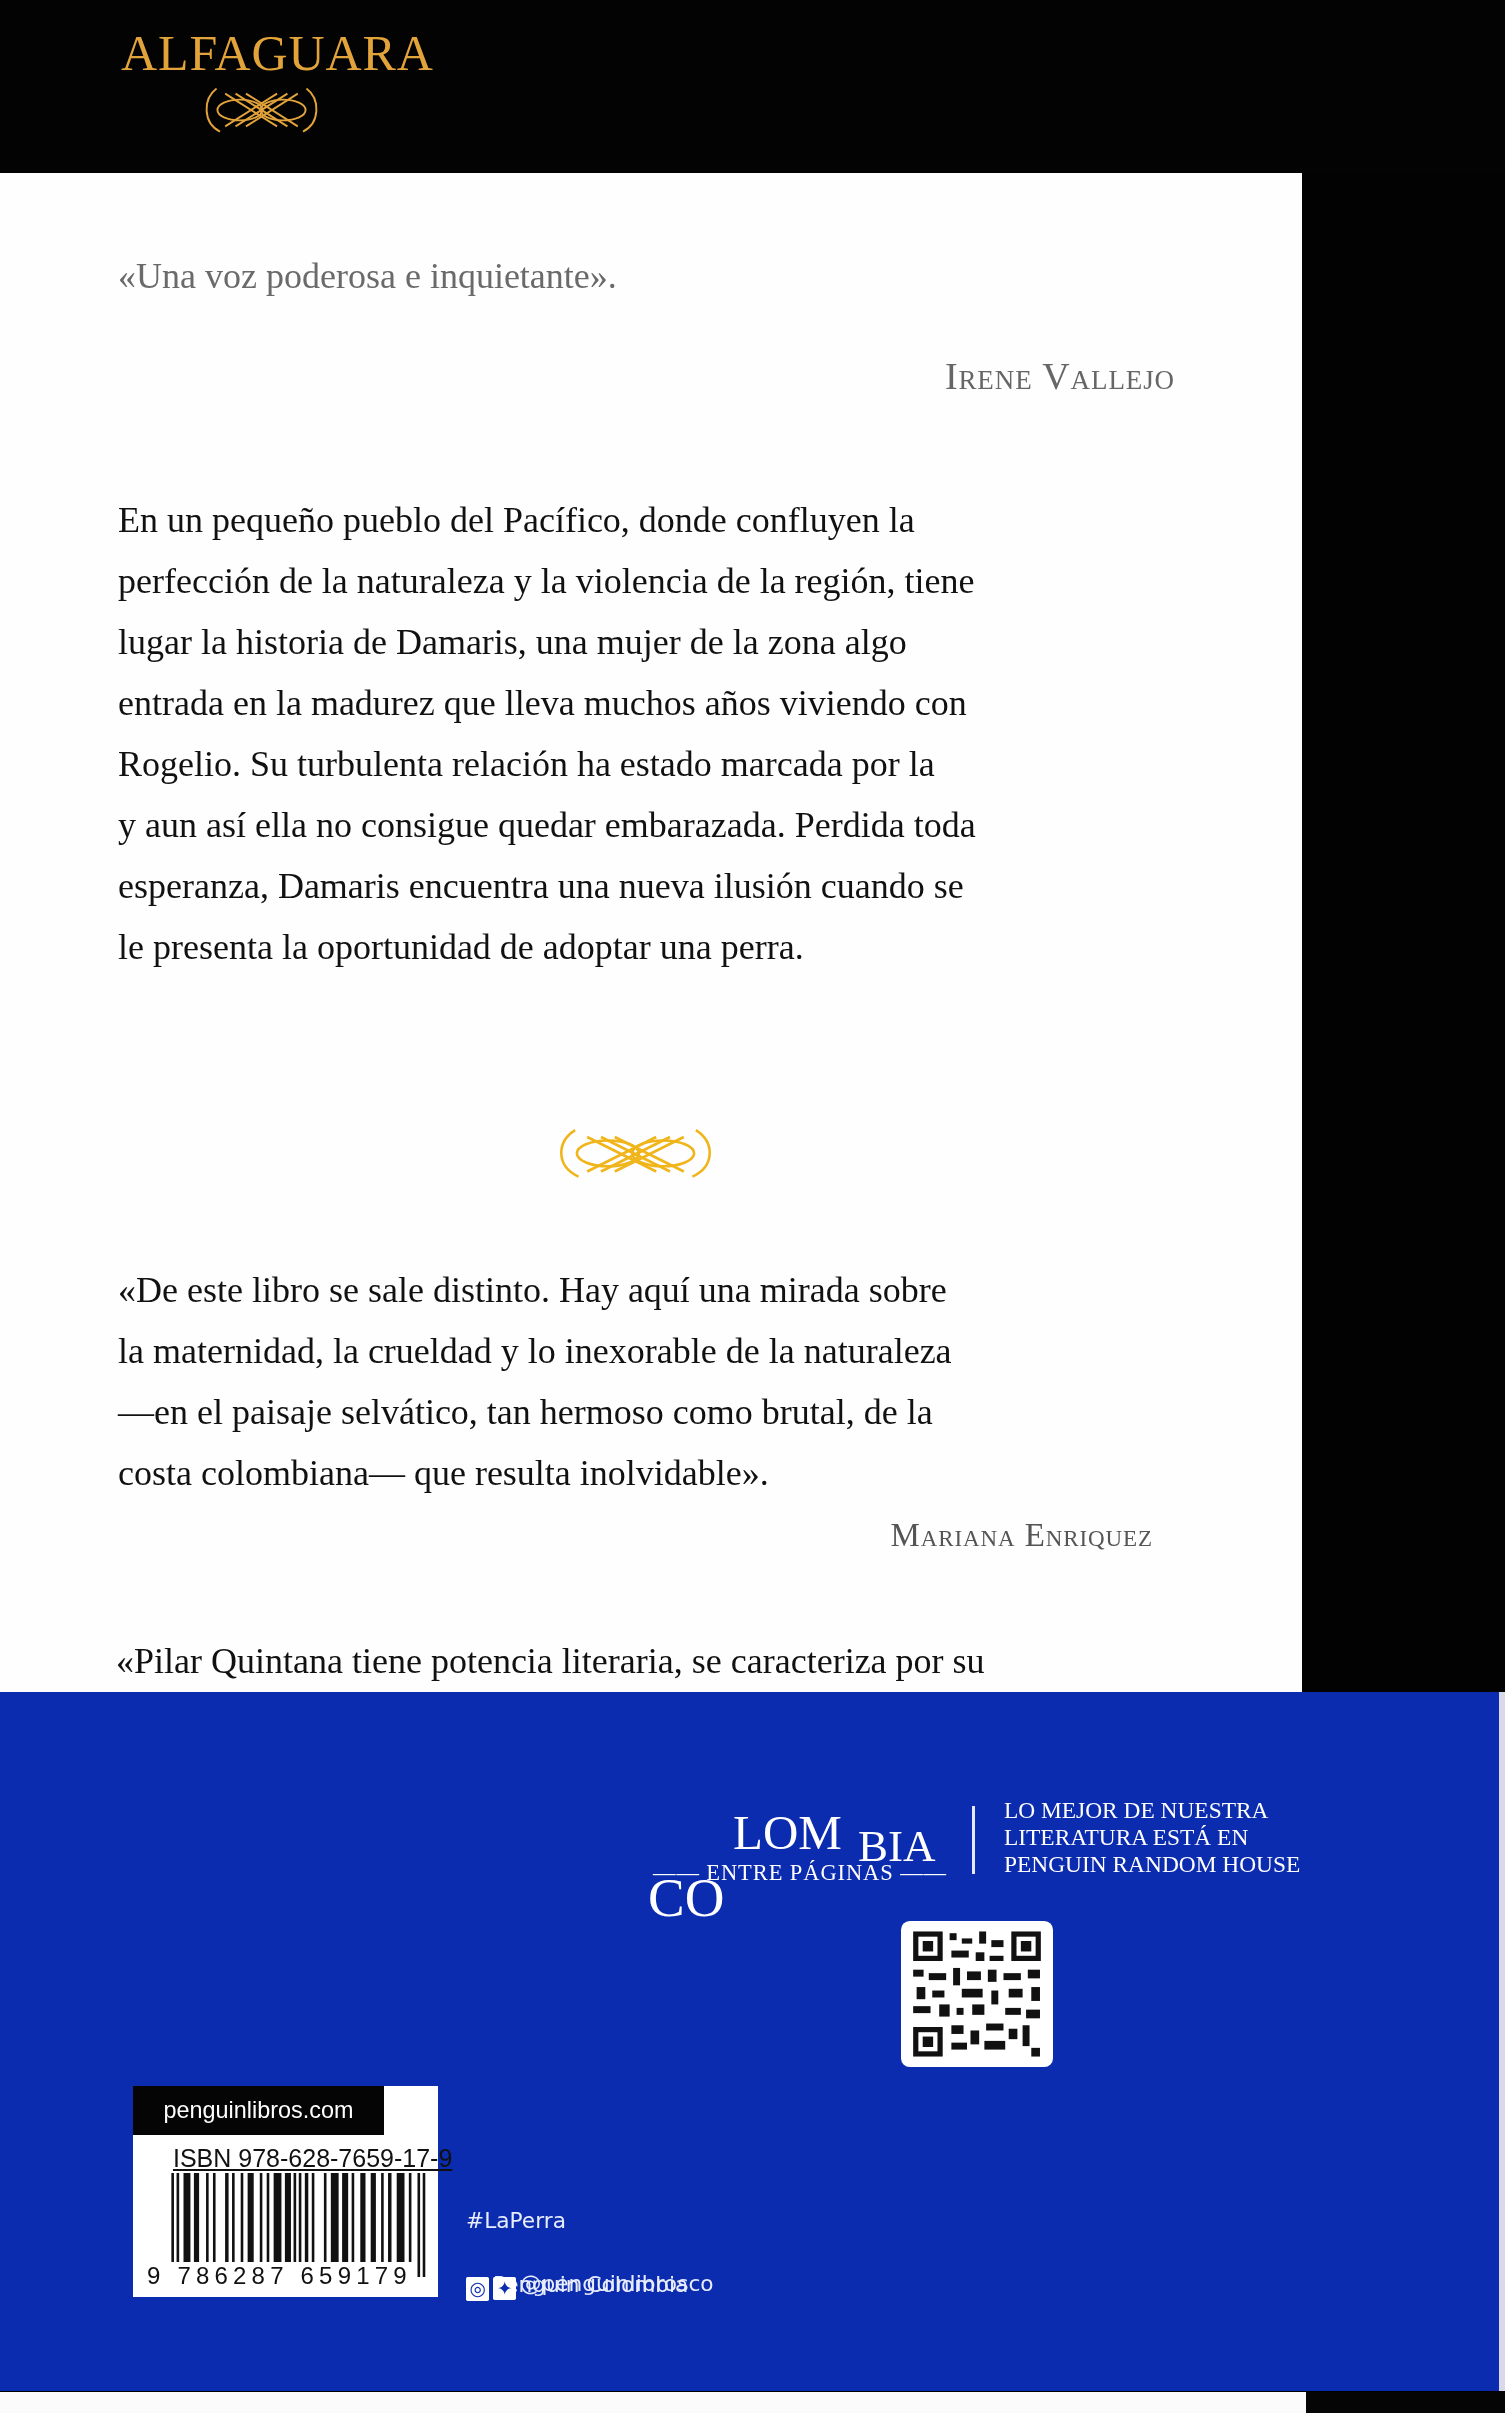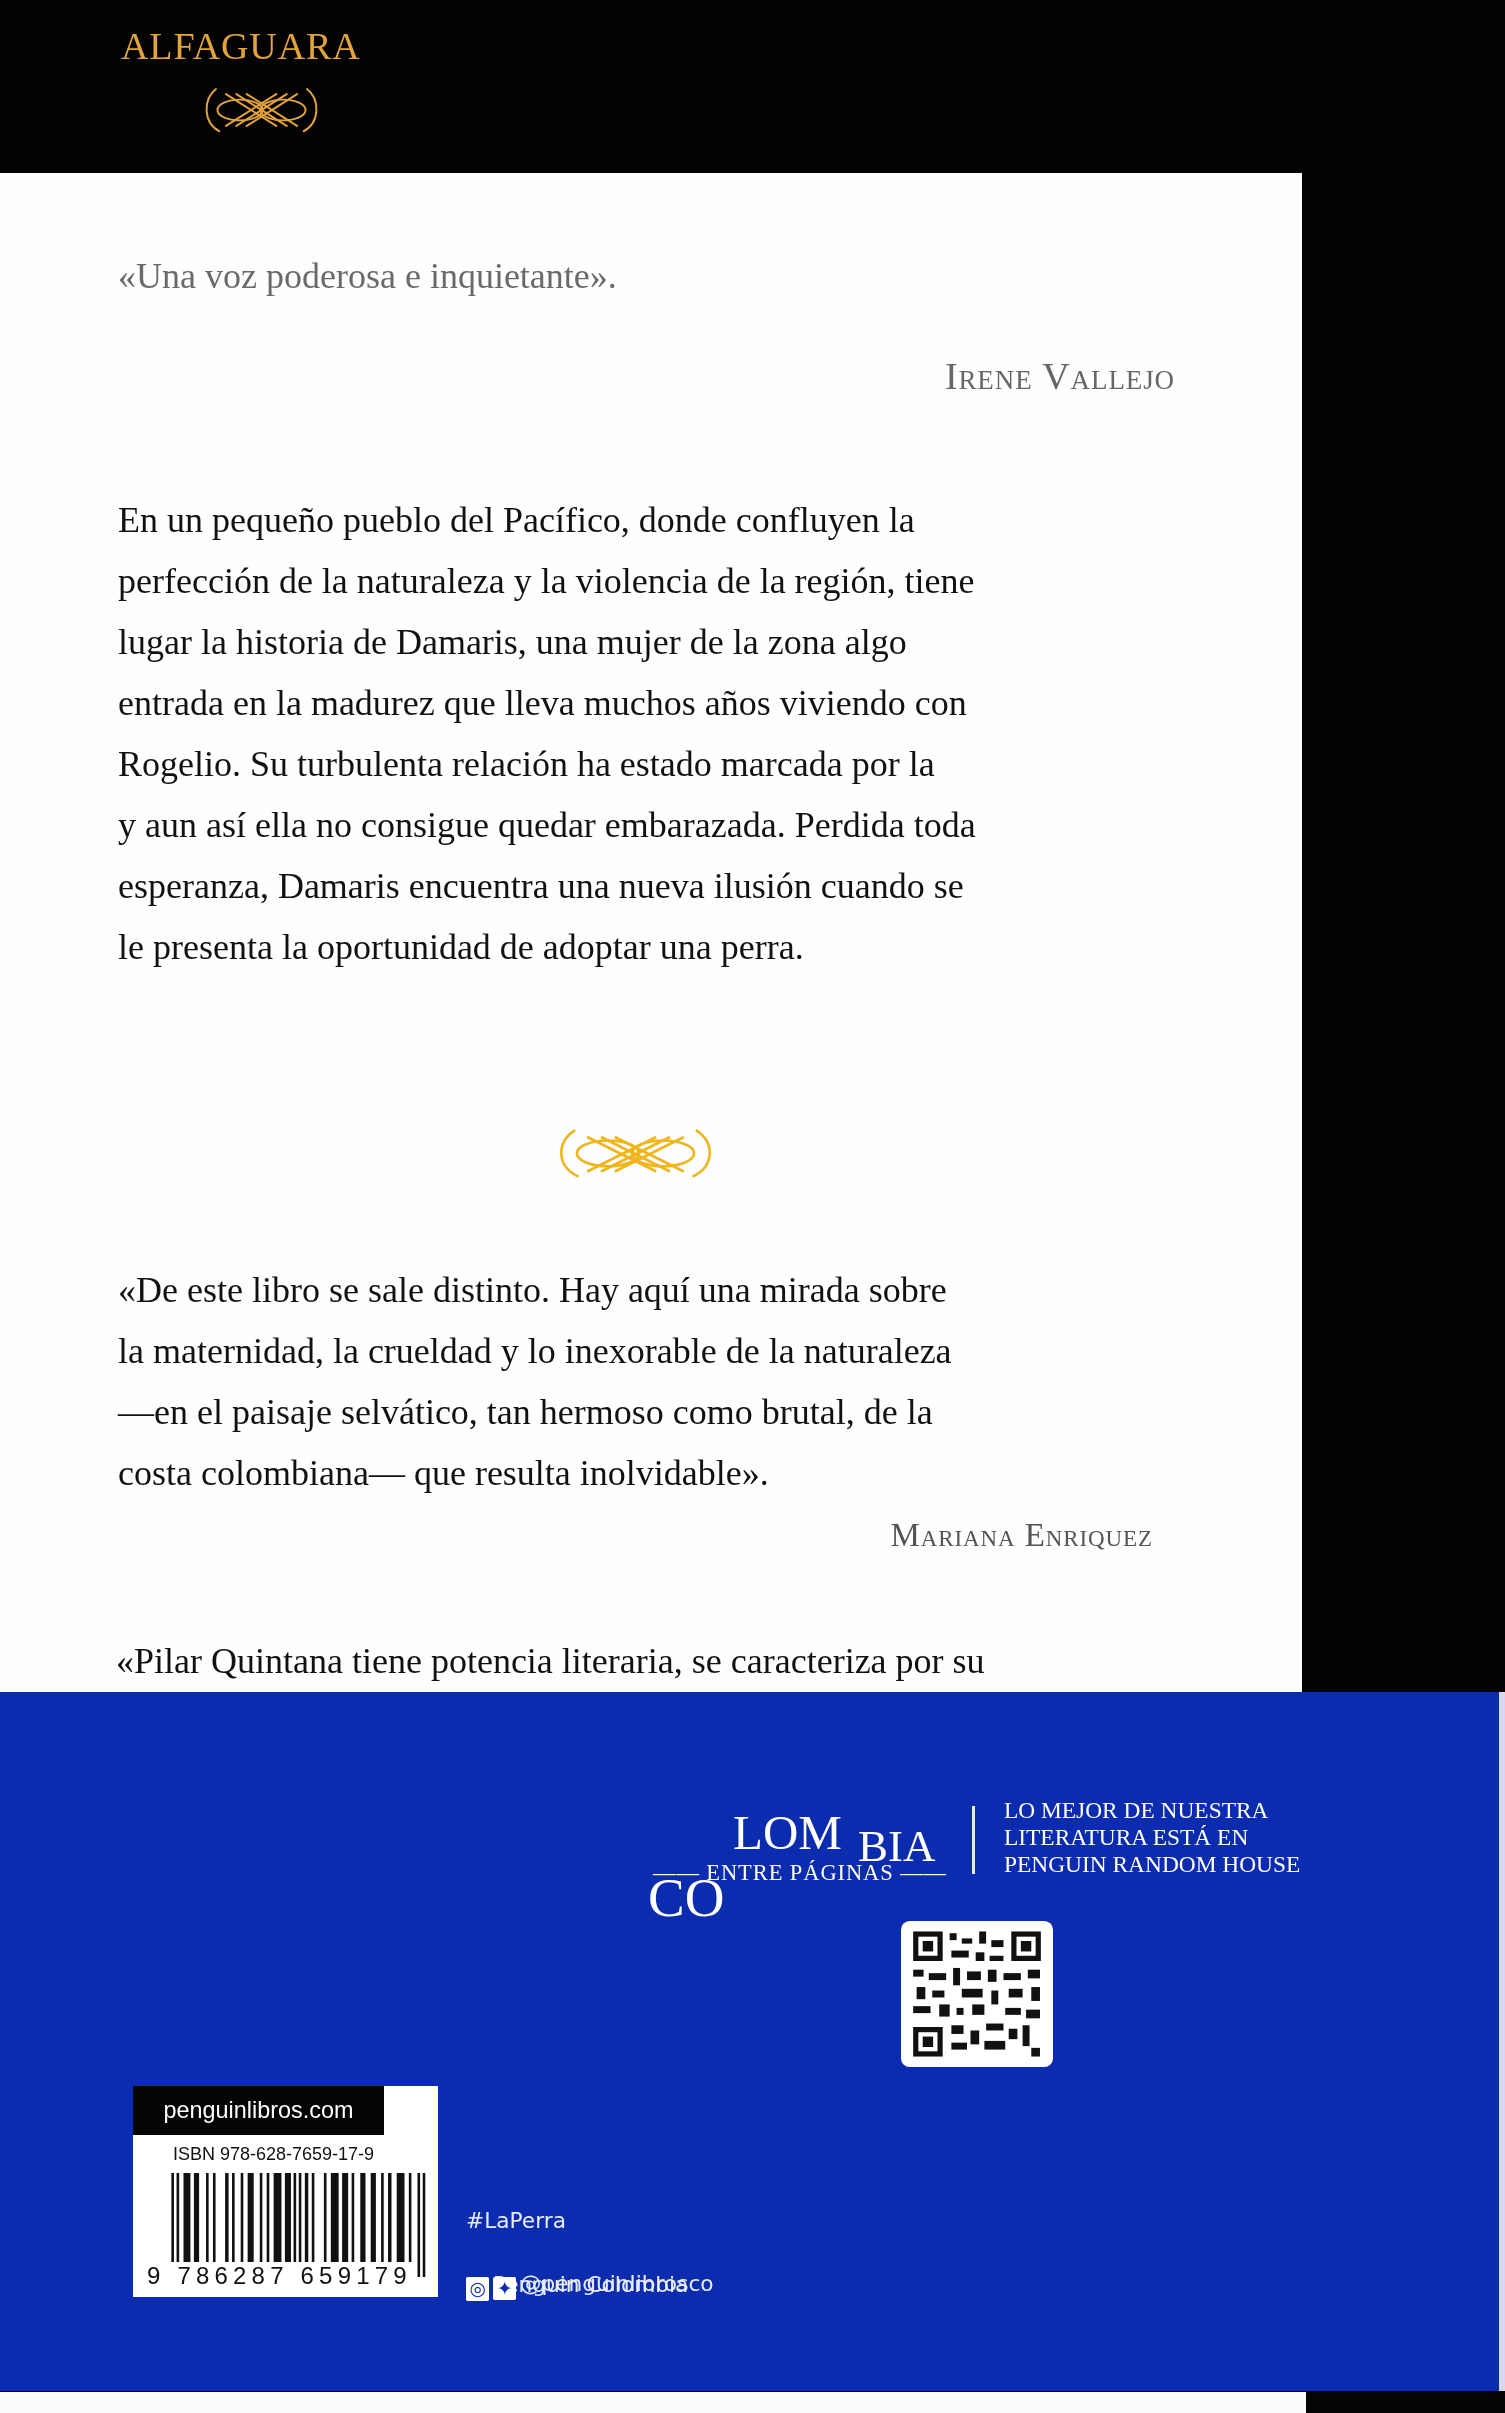--- a/index.html
+++ b/index.html
@@ -1,19 +1,19 @@
 <!DOCTYPE html>
 <html style="font-size:14px"><head>
 <meta charset="utf-8">
 <style>
   html, body { margin:0; padding:0; }
   body { width:1505px; height:2413px; position:relative; overflow:hidden; background:#000; font-family:"Liberation Serif", serif; }
   .abs { position:absolute; }
   #top-band { left:0; top:0; width:1505px; height:173px; background:#030303; }
-  #logo-text { left:121px; top:24px; font-family:"Liberation Serif", serif; font-size:38px; color:#e2a33a; letter-spacing:0.9px; white-space:nowrap; }
+  #logo-text { left:121px; top:24px; font-family:"Liberation Serif", serif; font-size:50px; color:#e2a33a; letter-spacing:0.9px; white-space:nowrap; }
   #logo-orn { left:201px; top:83px; width:121px; height:54px; }
   #right-black { left:1302px; top:173px; width:204px; height:1525px; background:#020202; }
   #white-panel { left:0; top:173px; width:1302px; height:1519px; background:#fefefe; }
   .quote1 { left:118px; top:255px; font-size:36px; color:#6a6a6a; white-space:nowrap; }
   .attr1 { left:867px; top:354px; width:308px; text-align:right; font-size:38px; color:#666; font-variant:small-caps; white-space:nowrap; letter-spacing:0.9px; }
   .para { left:118px; font-size:36px; color:#111; white-space:nowrap; line-height:61px; }
   .para div { height:61px; }
   #orn-mid { left:549px; top:1118px; width:173px; height:69px; }
   .attr2 { left:780px; top:1517px; width:373px; text-align:right; font-size:33px; color:#555; font-variant:small-caps; white-space:nowrap; letter-spacing:0.9px; }
   .quote3 { left:116px; top:1640px; font-size:36px; color:#111; white-space:nowrap; }
@@ -23,21 +23,21 @@
   #right-edge { left:1499px; top:1692px; width:6px; height:699px; background:#d8d8e8; }
   .col-co { left:648px; top:1866px; font-size:55px; color:#fff; }
   .col-lom { left:733px; top:1804px; font-size:49px; color:#fff; }
   .col-bia { left:858px; top:1820px; font-size:45px; color:#fff; }
   .col-sub { left:653px; top:1860px; font-size:22.5px; color:#fff; white-space:nowrap; letter-spacing:0.9px; }
   .divider { left:972px; top:1806px; width:2.6px; height:68px; background:#e6e8f4; }
   .tagline { left:1004px; top:1797px; font-size:23.4px; color:#fff; line-height:27px; white-space:nowrap; }
   #qr { left:901px; top:1921px; width:152px; height:146px; background:#fff; border-radius:8.7px; }
   #isbn-box { left:133px; top:2086px; width:305px; height:211px; background:#fff; }
   #isbn-head { left:133px; top:2086px; width:251px; height:49px; background:#050505; color:#fff; font-family:"Liberation Sans", sans-serif; font-size:23.4px; text-align:center; line-height:49px; }
-  #isbn-label { left:173px; top:2144px; font-family:"Liberation Sans", sans-serif; font-size:18px; color:#111; white-space:nowrap; }
+  #isbn-label { left:173px; top:2144px; font-family:"Liberation Sans", sans-serif; font-size:25px; color:#111; white-space:nowrap;text-decoration:underline; }
   #barcode { left:166px; top:2173px; width:269px; height:104px; }
   #barcode-num { left:147px; top:2262px; font-family:"Liberation Sans", sans-serif; font-size:24px; color:#111; white-space:nowrap; letter-spacing:5.2px; background:#fff; }
   .social { left:466px; font-family:"DejaVu Sans", sans-serif; font-size:21.7px; color:#e8ecff; white-space:nowrap; }
   .sicon { display:inline-block; width:23.4px; height:23.4px; background:#fff; color:#0b2cae; text-align:center; font-weight:bold; font-size:19px; line-height:23.4px; vertical-align:-3.5px; margin-right:3.5px; border-radius:1.7px; }
 </style>
 </head>
 <body>
 
 <div id="top-band" class="abs"></div>
 <div id="logo-text" class="abs">ALFAGUARA</div>

